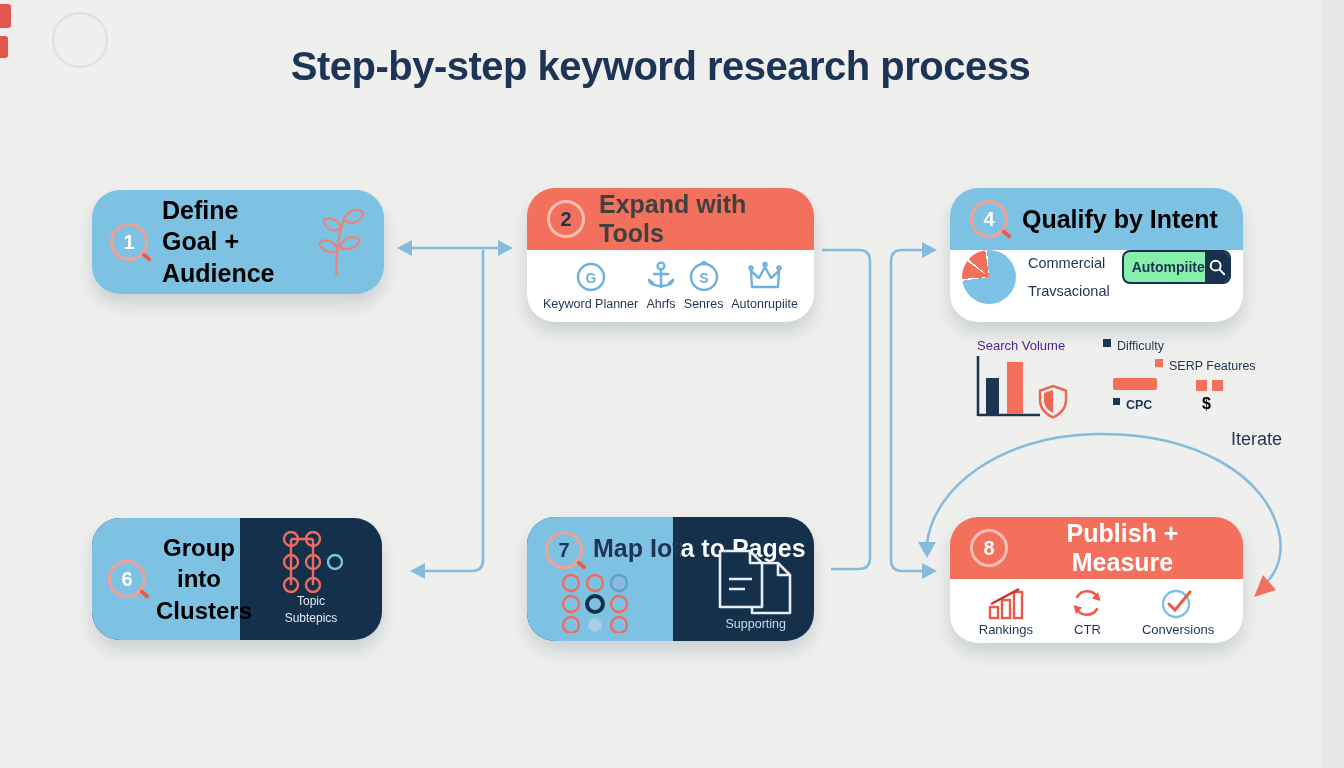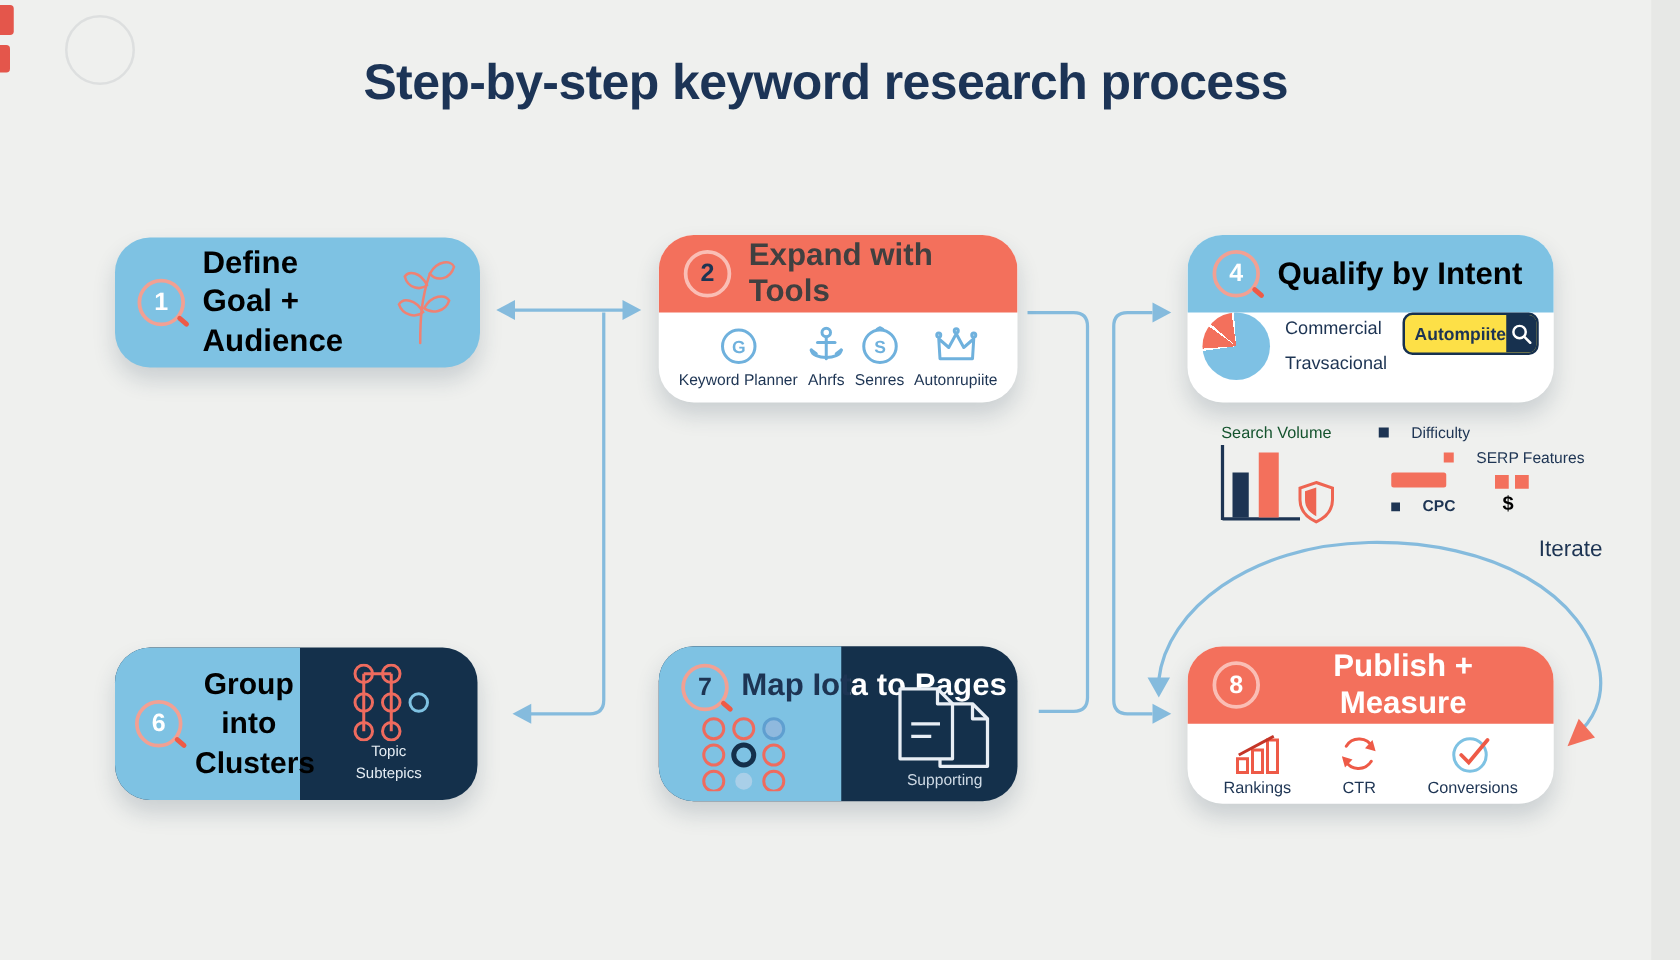--- a/index.html
+++ b/index.html
@@ -59,28 +59,28 @@
   #box4 .body { position:absolute; top:62px; left:0; right:0; bottom:0;
                 display:flex; padding:0 12px; gap:12px; }
   #pie {
     width:54px; height:54px; border-radius:50%; flex:0 0 auto;
     background:conic-gradient(#7ec1e4 0deg 262deg,#ffffff 262deg 266deg,
       #f3705c 266deg 306deg,#ffffff 306deg 311deg,#f3705c 311deg 352deg,
       #ffffff 352deg 356deg,#7ec1e4 356deg 360deg);
   }
   .intent-labels { font-size:14.5px; color:#1d3453; line-height:1.9; }
   #search-box { margin-left:auto; display:flex; align-items:stretch; height:30px; width:120px;
-                border:2.5px solid #17314f; border-radius:8px; overflow:hidden; background:#fde047; }
+                border:2.5px solid #17314f; border-radius:8px; overflow:hidden; background:#86efac; }
   #search-box .val { flex:1; font-size:14px; font-weight:700; color:#1d3453;
                      display:flex; align-items:center; padding-left:8px; }
   #search-box .btn { width:27px; background:#17314f; display:flex; align-items:center; justify-content:center; }
   
-  .metric-label { font-size:13px; color:#14532d; }
+  .metric-label { font-size:13px; color:#4c1d95; }
   .sq { display:inline-block; width:8px; height:8px; margin-right:6px; flex:0 0 auto; }
-  .legend-row { display:flex; align-items:center; font-size:12.5px; color:#1d3453;gap:12px; }
+  .legend-row { display:flex; align-items:flex-start; font-size:12.5px; color:#1d3453; }
   
   #box6 { left:92px; top:518px; width:290px; height:122px; background:#14304b; }
   #box6 .left { position:absolute; left:0; top:0; width:148px; height:100%; background:#7ec2e3;
                 display:flex; align-items:center; padding-left:16px; box-sizing:border-box; gap:10px; }
   #box6 .title { font-size:24px; font-weight:700; line-height:1.3; text-align:left; }
   #box6 .right { position:absolute; left:148px; top:0; right:0; height:100%;
                  display:flex; flex-direction:column; align-items:center; justify-content:center; }
   #box6 .sub { font-size:12px; color:#e4ecf3; text-align:center; line-height:1.4; }
   #box7 { left:527px; top:517px; width:287px; height:124px; background:#14304b; }
   #box7 .left { position:absolute; left:0; top:0; width:146px; height:100%; background:#7ec2e3; }

